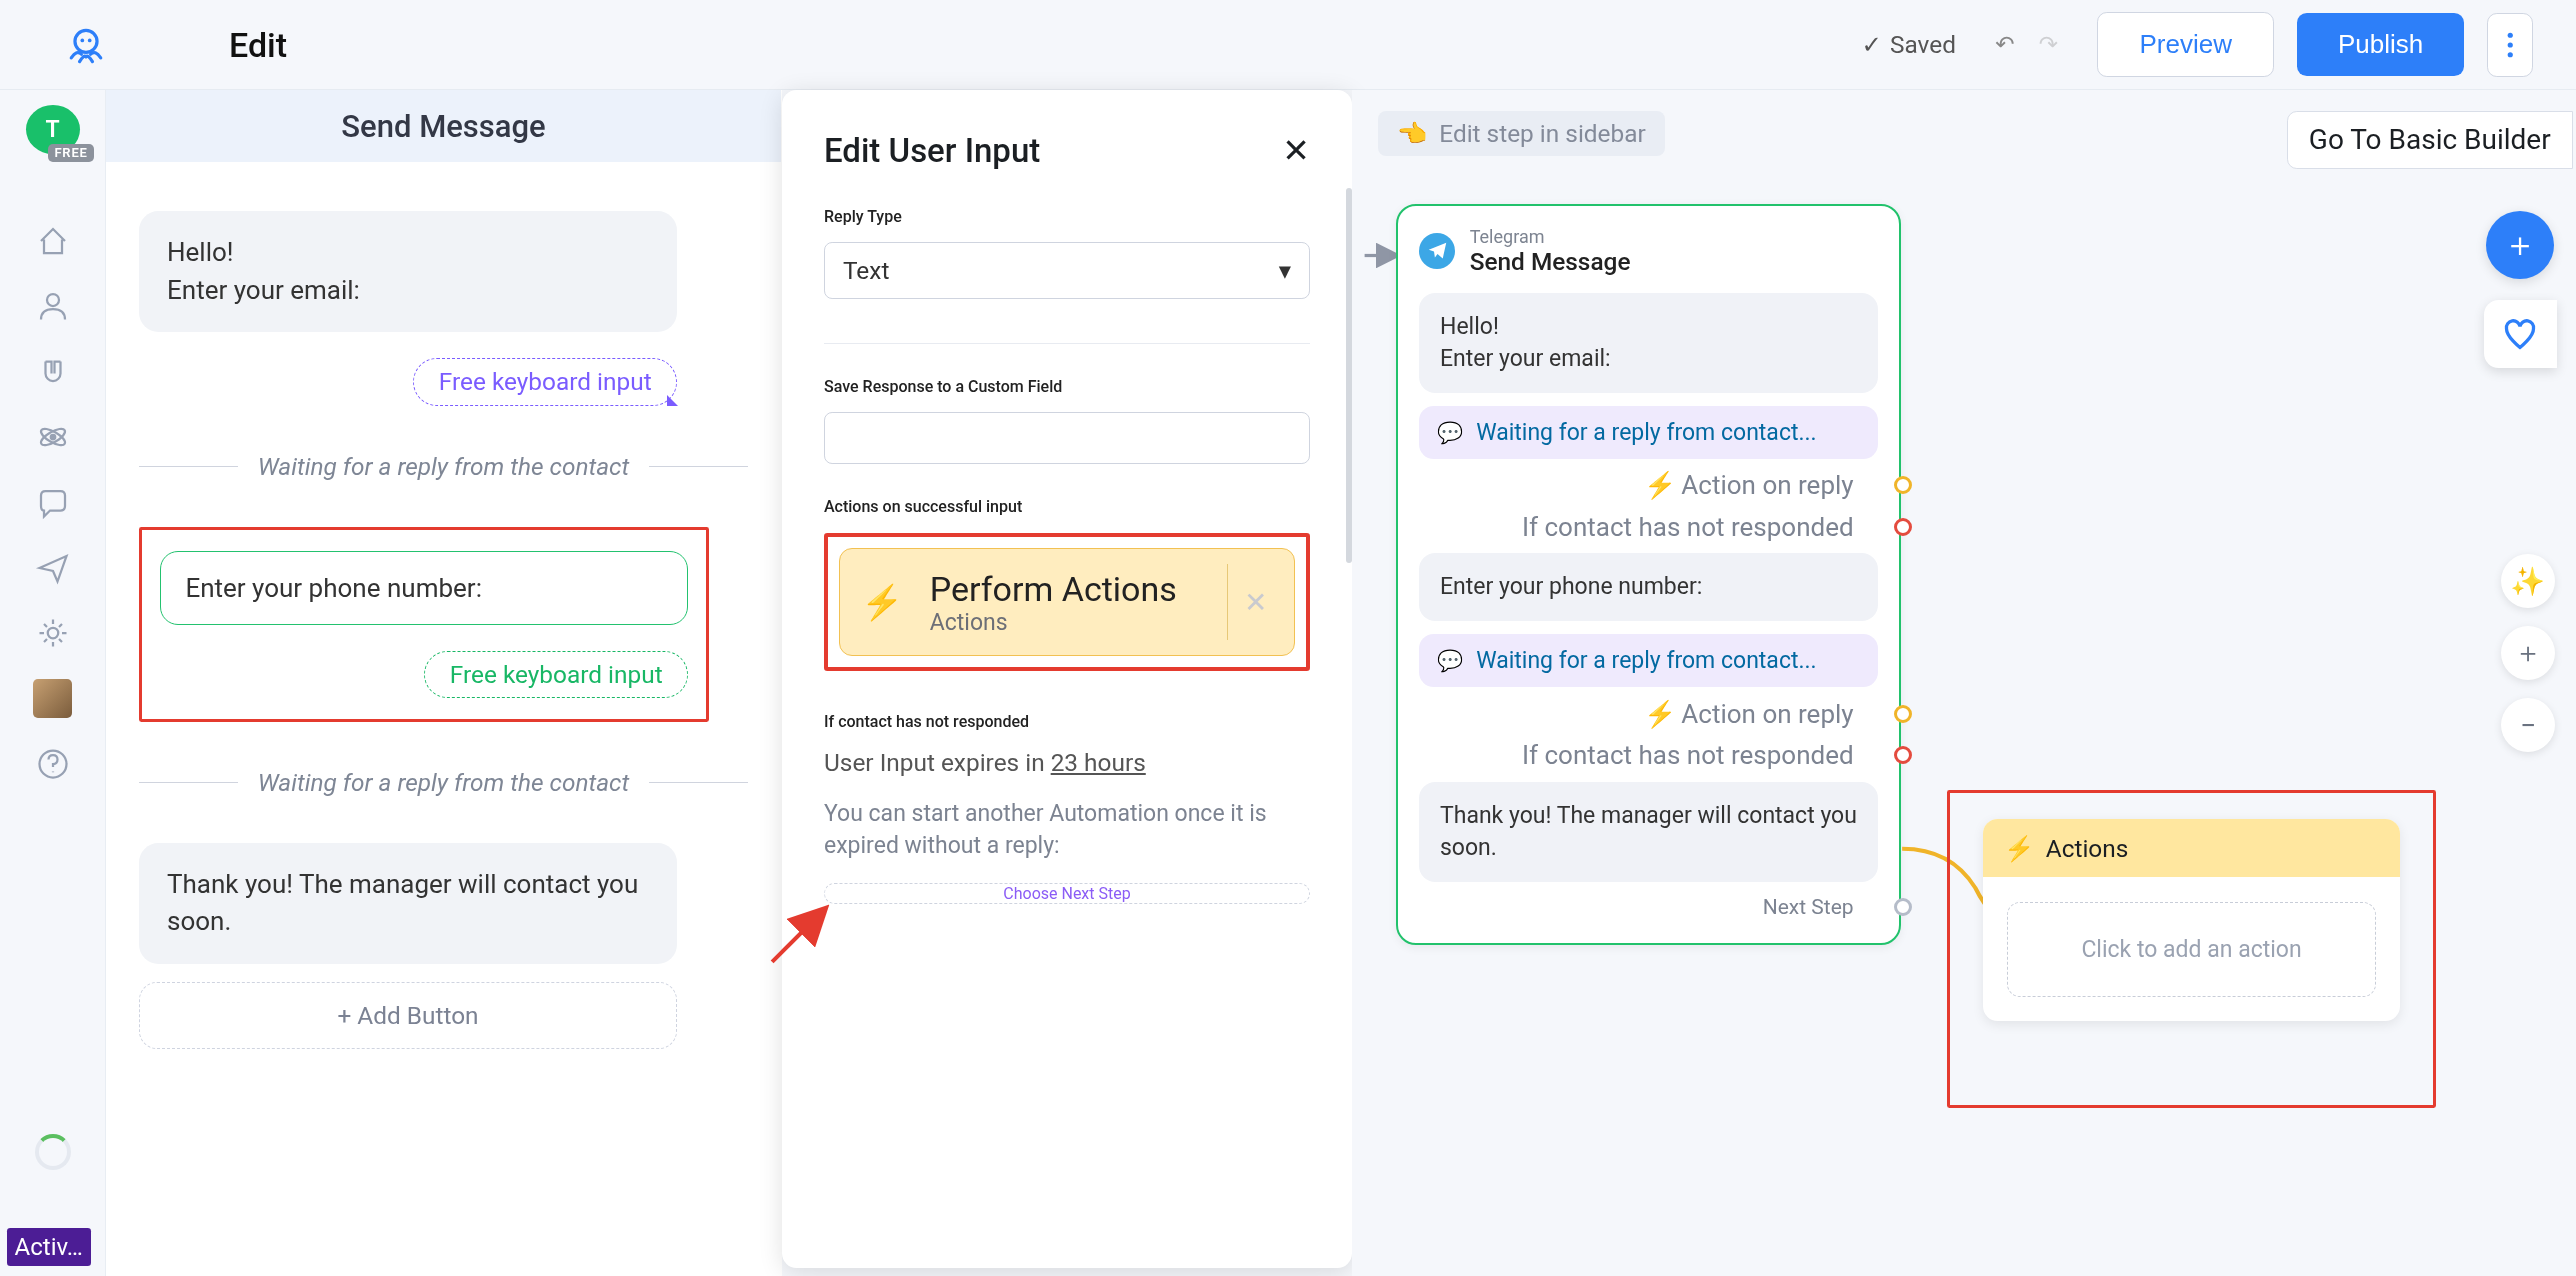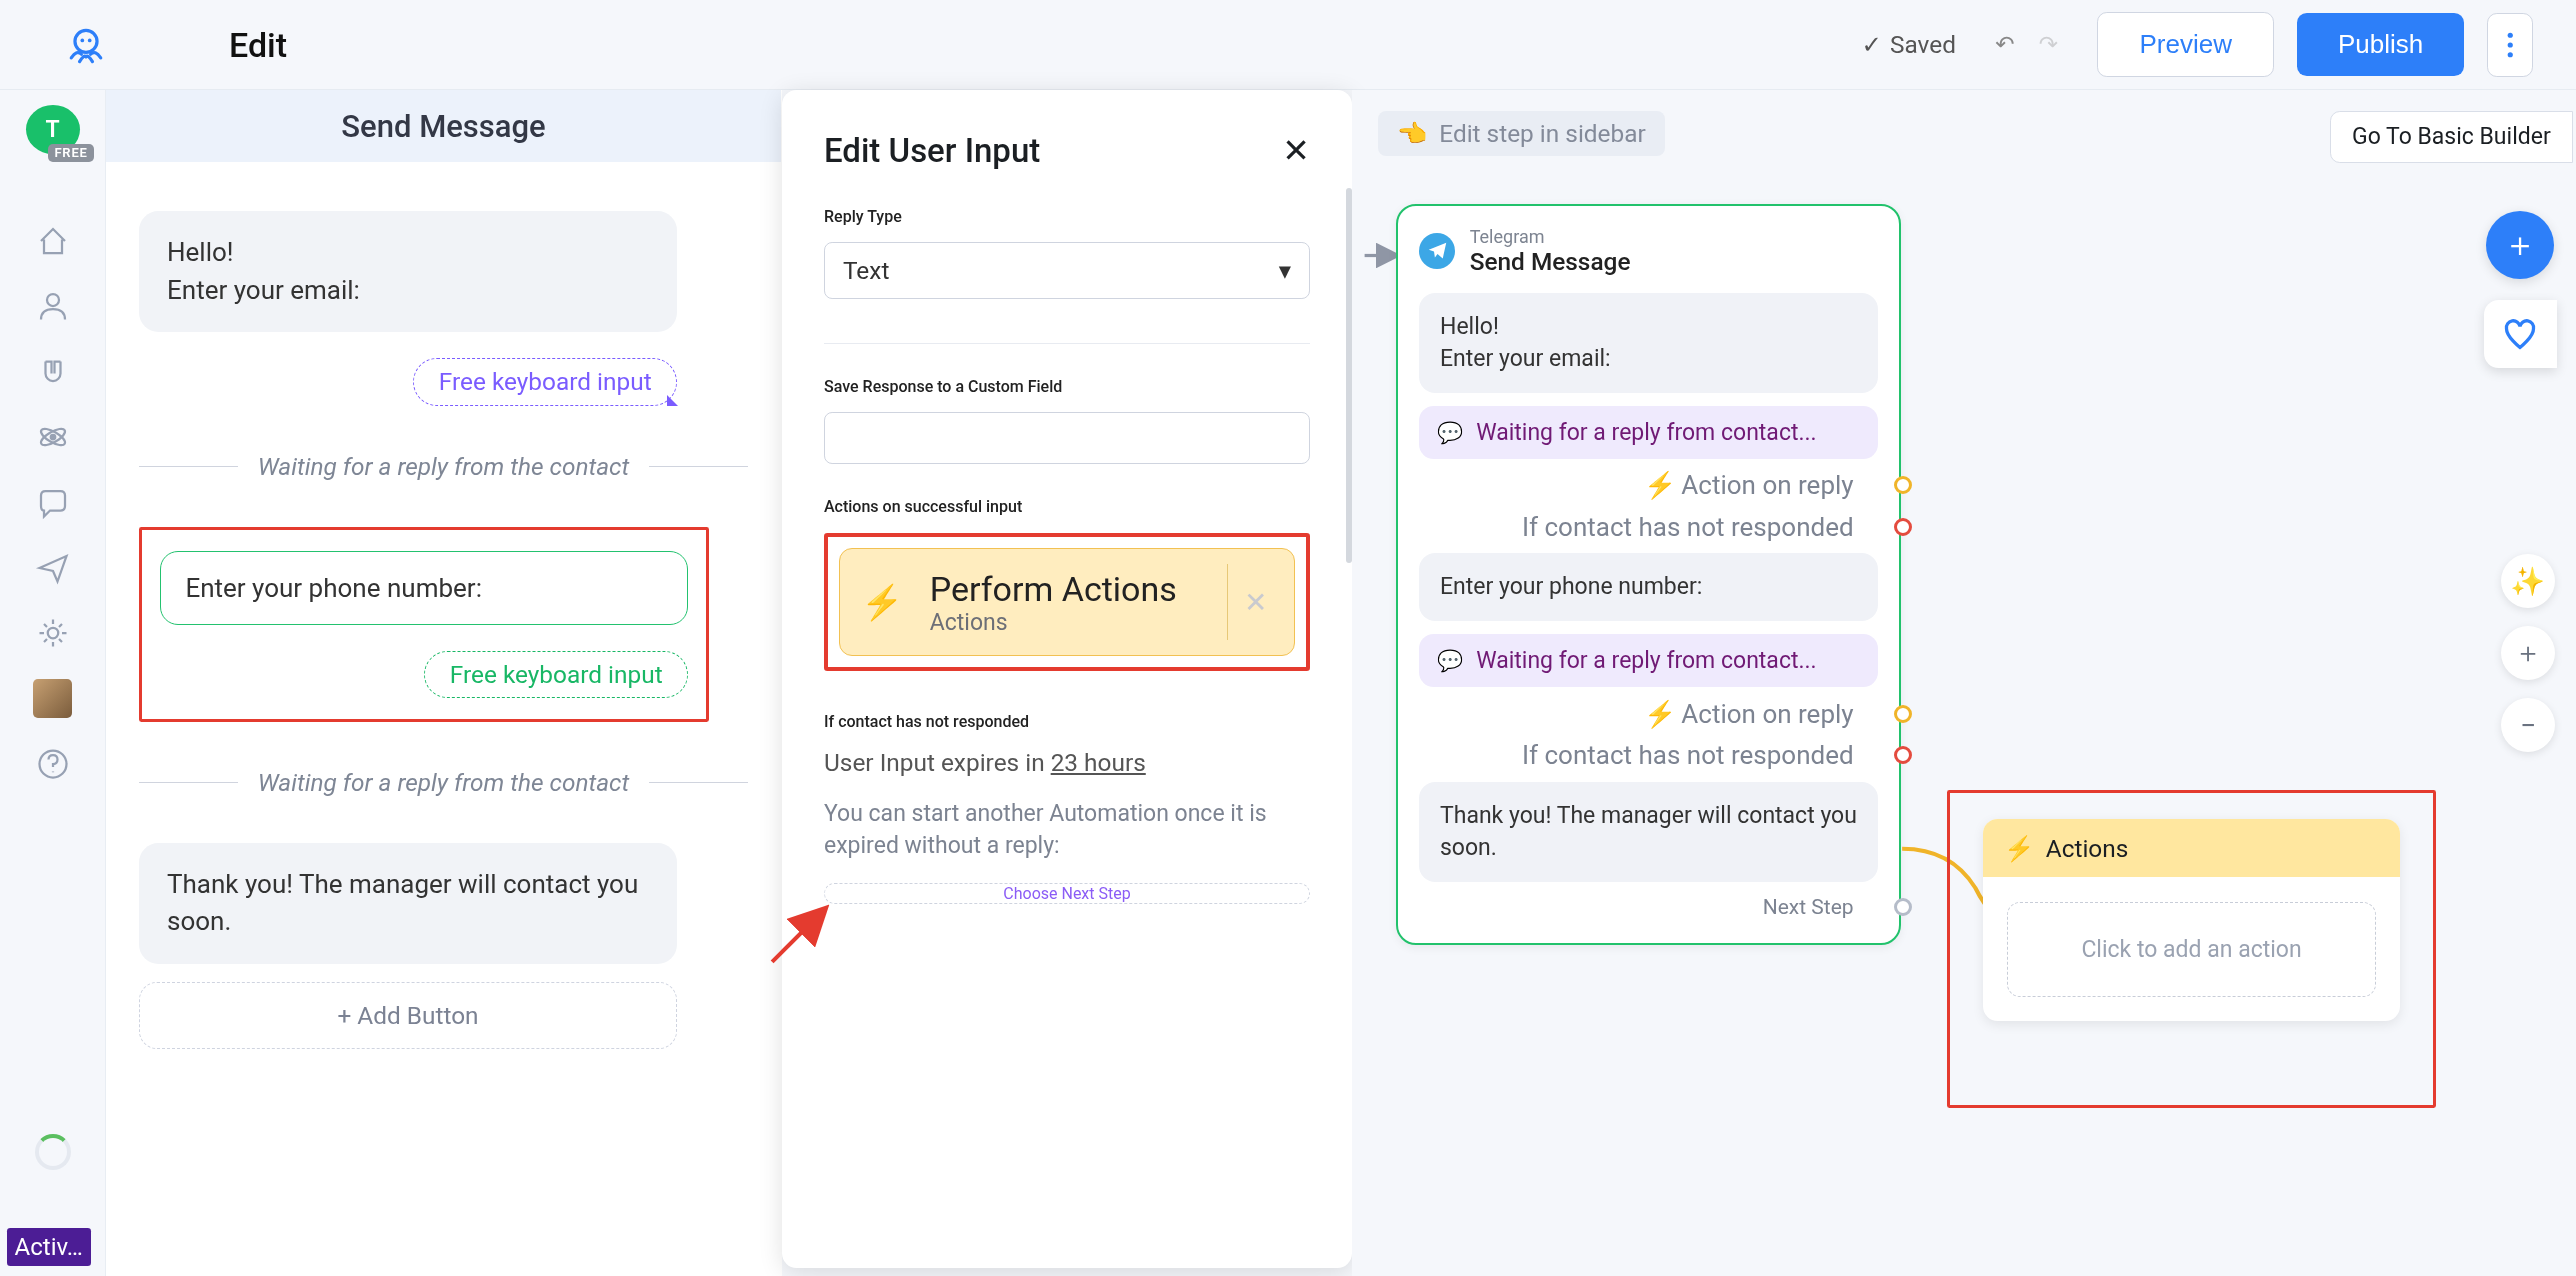--- a/index.html
+++ b/index.html
@@ -60,32 +60,32 @@
   .actions-card .txt { display:flex; flex-direction:column; }
   .actions-card .t1 { font-size:34px; color:#222; }
   .actions-card .t2 { font-size:23px; color:#6d6f77; }
   .actions-card .x { position:absolute; right:9.8px; top:14.7px; bottom:14.7px; border-left:0.8px solid #e7c877; display:flex; align-items:center; width:57px; justify-content:center; color:#c9cacf; font-size:28px; cursor:pointer; }
   .arrow-into { position:absolute; left:751px; top:calc(90px + 707px); color:#e43b2f; font-size:44px; transform:rotate(35deg); z-index:30; }
   .panel-scroll-ind { position:absolute; top:98px; right:0; width:6.5px; height:375px; background:#d4d8de; border-radius:4.9px; }
 
   
   .canvas-area { position:absolute; top:90px; left:1352px; right:0; bottom:0; background:#f5f7fb; }
   .edit-in-sidebar { position:absolute; top:21px; left:26px; background:#e9edf4; padding:8.1px 19.5px; border-radius:8.1px; color:#838a99; font-size:24.4px; display:flex; align-items:center; gap:11.4px; cursor:pointer; }
-  .go-basic { position:absolute; top:21px; right:3.3px; background:#fff; border:0.8px solid #d9dee8; border-radius:9.8px 0 0 9.8px; padding:11.4px 21px; font-size:23px; cursor:pointer; }
+  .go-basic { position:absolute; top:21px; right:3.3px; background:#fff; border:0.8px solid #d9dee8; border-radius:9.8px 0 0 9.8px; padding:11.4px 21px; font-size:28px; cursor:pointer; }
   .flow-card { position:absolute; top:114px; left:44px; width:505px; border:2.4px solid #22c26c; background:#fff; border-radius:20px; padding:19.5px 21px 24.4px 21px; box-shadow:0 2.4px 9.8px rgba(0,0,0,0.06); }
   .flow-head { display:flex; align-items:center; gap:14.7px; margin-bottom:16.3px; }
   .tg-badge { width:36px; height:36px; background:#3ca7e6; border-radius:50%; display:flex; align-items:center; justify-content:center; }
   .tg-badge svg { width:21px; height:21px; fill:#fff; }
   .flow-head-lbls { display:flex; flex-direction:column; line-height:1.2; }
   .flow-head-lbls .s1 { font-size:18px; color:#7d8491; }
   .flow-head-lbls .s2 { font-size:24.4px; font-weight:500; color:#222; }
   .flow-bubble { background:#f0f2f7; border-radius:16.3px; padding:18px 21px; font-size:23px; color:#333; margin-bottom:13px; line-height:1.4; }
   .flow-wait { background:#efeafd; border-radius:14.7px; padding:13px 18px; display:flex; align-items:center; gap:13px; margin-bottom:11.4px; }
   .flow-wait .ic { color:#7a5cff; font-size:21px; }
-  .flow-wait .tx { color:#701a75; font-size:23px; overflow:hidden; text-overflow:ellipsis; white-space:nowrap; }
+  .flow-wait .tx { color:#0369a1; font-size:23px; overflow:hidden; text-overflow:ellipsis; white-space:nowrap; }
   .flow-sub { text-align:right; font-size:26px; color:#7c8391; margin:4.9px 0 11.4px 0; position:relative; padding-right:24.4px; }
   .flow-sub .bolt { color:#f5a623; margin-right:4.9px; }
   .flow-dot { position:absolute; right:-34px; top:50%; transform:translateY(-50%); width:18px; height:18px; border-radius:50%; }
   .dot-yellow { background:#fff; border:3.3px solid #f0b429; }
   .dot-red { background:#fff; border:3.3px solid #e44b3e; }
   .dot-gray { background:#fff; border:3.3px solid #b5bcc9; }
   .flow-next { text-align:right; color:#7c8391; font-size:21px; padding-right:24.4px; margin-top:8.1px; position:relative; }
 
   
   .actions-wrap { position:absolute; top:700px; left:595px; width:489px; height:318px; border:3.3px solid #e43b2f; border-radius:2.4px; padding:26px 33px; }

